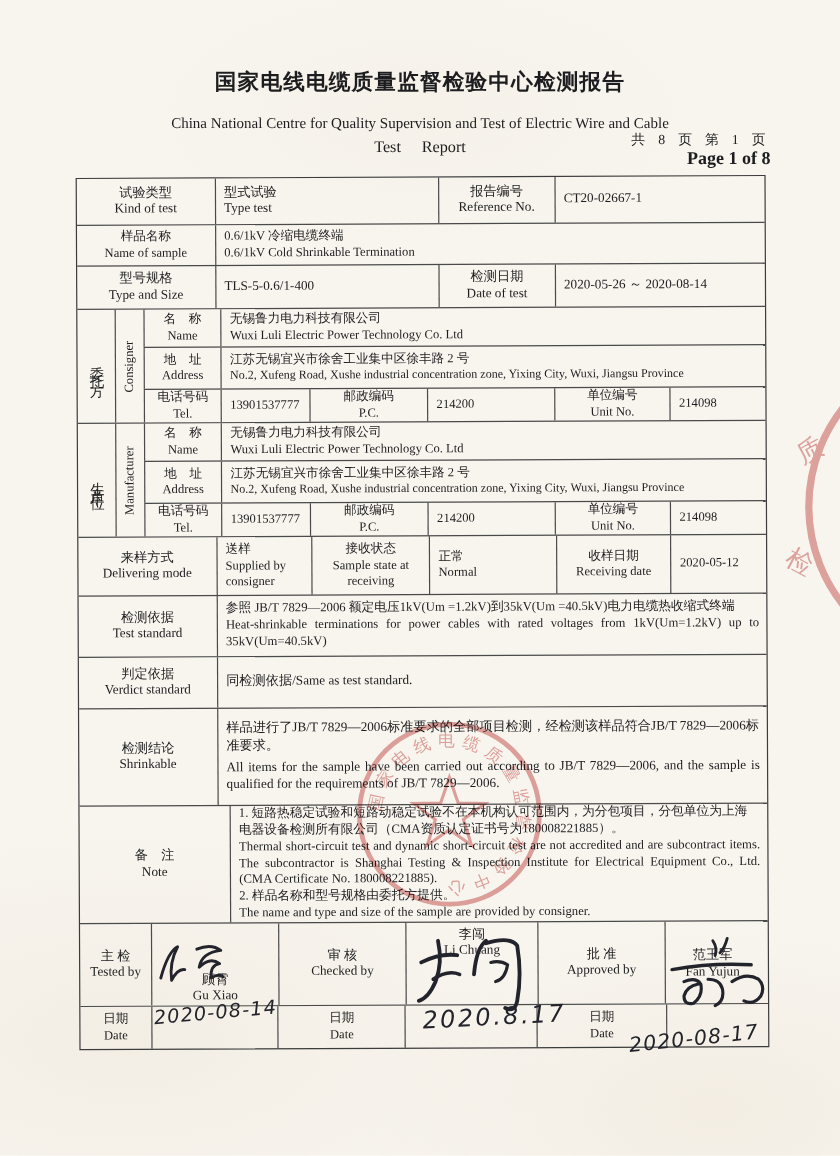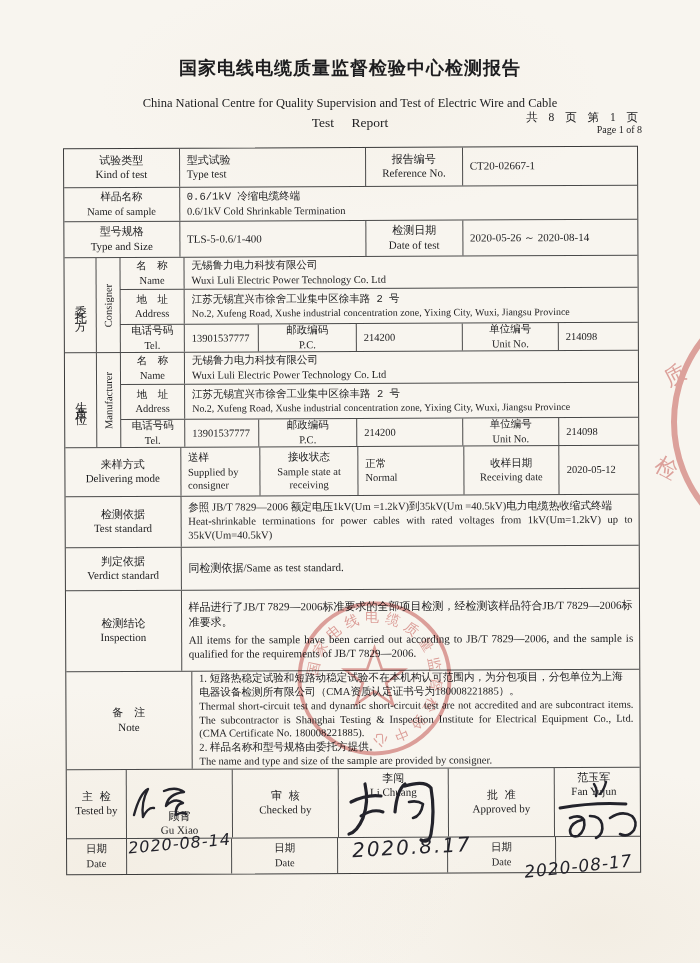--- a/index.html
+++ b/index.html
@@ -12,30 +12,30 @@
       #f8f5ef;
     font-family:"Liberation Serif","DejaVu Serif",serif;
     color:#1d1d1f;
   }
   .hdr{position:absolute;left:0;top:56px;width:100%;text-align:center;}
   .t-cn{font-size:18px;font-weight:bold;letter-spacing:1px;}
   .t-en{font-size:12.5px;margin-top:16px;}
   .t-rep{font-size:13.5px;margin-top:4px;word-spacing:14px;}
   .pginfo{position:absolute;right:58px;top:110px;text-align:right;line-height:1.25;}
   .pg-cn{font-size:11.5px;letter-spacing:4px;}
-  .pg-en{font-size:10px;}
+  .pg-en{font-size:15px;font-weight:bold;}
   .twrap{position:absolute;left:63px;top:147px;width:575px;transform:rotate(-0.25deg);transform-origin:50% 0;}
   .rt{border:1.3px solid #3c3c3c;background:transparent;}
   .row{display:flex;border-top:1px solid #4a4a4a;}
   .row:first-child{border-top:none;}
   .cell{box-sizing:border-box;border-left:1px solid #4a4a4a;display:flex;flex-direction:column;justify-content:center;overflow:visible;}
   .cell:first-child{border-left:none;}
   .lab{align-items:center;text-align:center;}
   .val{align-items:flex-start;padding-left:7px;padding-right:4px;}
-  .cn{font-size:11px;line-height:1.3;font-family:Liberation Mono, monospace;}
+  .cn{font-size:11px;line-height:1.3;font-family:Liberation Serif, serif;}
   .en{font-size:11px;line-height:1.25;}
   .sm .cn,.sm .en{font-size:10.5px;}
   .vtxt{writing-mode:vertical-rl;text-orientation:upright;font-size:12px;letter-spacing:7px;}
   .rot{transform:rotate(-90deg);white-space:nowrap;font-size:10.5px;}
   .vcol{display:flex;flex-direction:column;}
   .p{margin:0;padding:0 6px 0 7px;font-size:10.6px;line-height:1.32;}
   .just{text-align:justify;}
   .hand{position:absolute;font-family:"DejaVu Sans",sans-serif;font-style:italic;color:#23232b;white-space:nowrap;}
   svg.sig path{fill:none;stroke:#23232b;stroke-linecap:round;stroke-linejoin:round;}
   .stamp{position:absolute;mix-blend-mode:multiply;pointer-events:none;}
@@ -253,21 +253,21 @@
       <span class="en">Verdict standard</span>
     </div>
     <div class="cell val" style="width:460px">
       <span class="en">同检测依据/Same as test standard.</span>
     </div>
   </div>
 
   <div class="row" style="height:80px">
     <div class="cell lab" style="width:115px">
       <span class="cn">检测结论</span>
-      <span class="en">Inspection</span>
+      <span class="en">Shrinkable</span>
     </div>
     <div class="cell" style="width:460px;justify-content:center">
       <div class="p" style="font-size:11px">样品进行了JB/T 7829—2006标准要求的全部项目检测，经检测该样品符合JB/T 7829—2006标准要求。</div>
       <div class="p just" style="font-size:11px;margin-top:3px">All items for the sample have been carried out according to JB/T 7829—2006, and the sample is qualified for the requirements of JB/T 7829—2006.</div>
     </div>
   </div>
 
   <div class="row" style="height:97px">
     <div class="cell lab" style="width:128px">
       <span class="cn">备　注</span>
@@ -295,21 +295,21 @@
       <span class="en">Checked by</span>
     </div>
     <div class="cell lab" style="width:110px;justify-content:flex-start;padding-top:3px">
       <span class="cn">李闯</span>
       <span class="en">Li Chuang</span>
     </div>
     <div class="cell lab" style="width:106px">
       <span class="cn">批 准</span>
       <span class="en">Approved by</span>
     </div>
-    <div class="cell lab" style="width:79px;justify-content:flex-start;padding-top:3px">
+    <div class="cell lab" style="width:79px;justify-content:center;padding-top:3px">
       <span class="cn">范玉军</span>
       <span class="en">Fan Yujun</span>
     </div>
   </div>
 
   <div class="row" style="height:35px">
     <div class="cell lab sm" style="width:59px">
       <span class="cn">日期</span>
       <span class="en">Date</span>
     </div>

